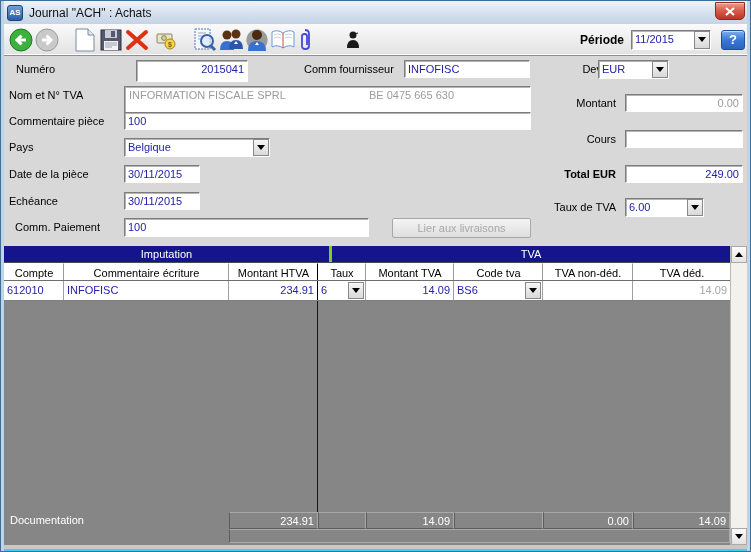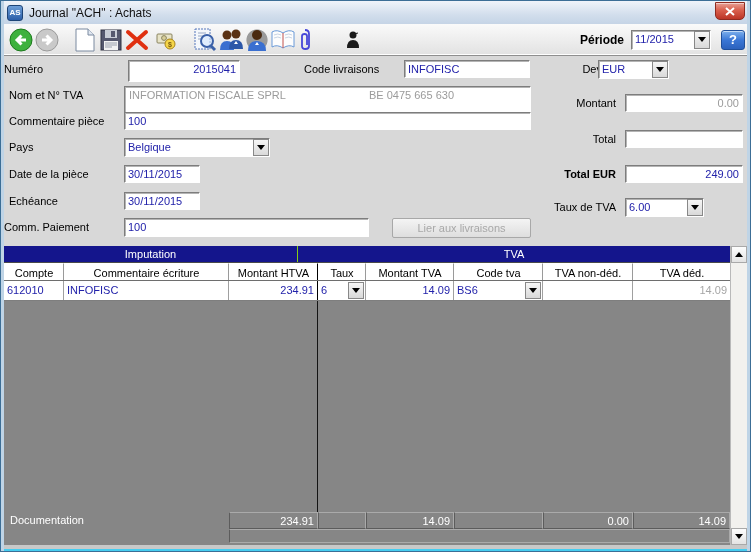--- a/index.html
+++ b/index.html
@@ -93,21 +93,21 @@
   .form-area { height:190px; flex:0 0 190px; background:#d8d8d8; position:relative; font-size:11px; }
   .lbl { position:absolute; color:#000; }
   .lbl.rt { text-align:right; }
   .lbl.bold { font-weight:bold; }
 
   
   .table-area { flex:1 1 auto; display:flex; }
   .tbl-main { flex:1 1 auto; display:flex; flex-direction:column; width:728px; }
   .grp-row { height:17px; flex:0 0 17px; display:flex; background:#14158c; border-bottom:1px solid #4a4a4a; }
   .grp-cell { color:#fff; font-size:11px; text-align:center; padding-top:2px; }
-  .grp-imputation { width:294px; border-right:1px solid #84cc16;text-align:center; }
+  .grp-imputation { width:328px; border-right:3px solid #84cc16;text-align:center; }
   .grp-tva { flex:1; }
   .hdr-row { height:18px; flex:0 0 18px; display:flex; background:#ffffff; border-bottom:1px solid #6e6e6e; }
   .hdr-cell {
     font-size:11px; color:#000; text-align:center; padding-top:3px;
     border-right:1px solid #9a9a9a; border-top:1px solid #fff; border-left:1px solid #fff;
     overflow:hidden; white-space:nowrap;
   }
   .data-row { height:20px; flex:0 0 20px; display:flex; background:#fff; border-bottom:1px solid #7e7e7e; }
   .data-cell {
     font-size:11px; color:#2222aa; padding:3px 3px 0 3px;
@@ -258,30 +258,30 @@
         <span class="dd-btn">
             <span class="tri-down"></span>
           </span>
       </div>
       <div class="help-btn">?</div>
     </div>
   </div>
 
   <div class="form-area">
 
-    <span class="lbl" style="left:0;top:7px">Numéro</span>
+    <span class="lbl" style="left:12px;top:7px">Numéro</span>
     <span class="lbl" style="left:5px;top:33px">Nom et N° TVA</span>
     <span class="lbl" style="left:5px;top:59px">Commentaire pièce</span>
     <span class="lbl" style="left:5px;top:85px">Pays</span>
     <span class="lbl" style="left:5px;top:112px">Date de la pièce</span>
     <span class="lbl" style="left:5px;top:139px">Echéance</span>
-    <span class="lbl" style="left:0;top:165px">Comm. Paiement</span>
-
-    <div class="field right abs" style="left:124px;top:4px;width:112px;height:22px">2015041</div>
-    <span class="lbl" style="left:300px;top:7px">Code livraisons</span>
+    <span class="lbl" style="left:11px;top:165px">Comm. Paiement</span>
+
+    <div class="field right abs" style="left:132px;top:4px;width:112px;height:22px">2015041</div>
+    <span class="lbl" style="left:300px;top:7px">Comm fournisseur</span>
     <div class="field abs" style="left:400px;top:4px;width:126px;height:18px">INFOFISC</div>
 
     <div class="field disabled abs" style="left:120px;top:30px;width:407px;height:27px">
       <span style="position:absolute;left:4px;top:2px">INFORMATION FISCALE SPRL</span>
       <span style="position:absolute;left:244px;top:2px">BE 0475 665 630</span>
     </div>
 
     <div class="field abs" style="left:120px;top:56px;width:407px;height:18px">100</div>
 
     <div class="dd abs" style="left:120px;top:82px;width:146px;height:19px">
@@ -301,21 +301,21 @@
     <div class="dd abs" style="left:594px;top:4px;width:71px;height:19px">
       <span class="dd-val">EUR</span>
       <span class="dd-btn">
           <span class="tri-down"></span>
         </span>
     </div>
 
     <span class="lbl rt" style="left:487px;top:41px;width:125px">Montant</span>
     <div class="field right disabled abs" style="left:621px;top:38px;width:118px;height:18px">0.00</div>
 
-    <span class="lbl rt" style="left:487px;top:77px;width:125px">Total</span>
+    <span class="lbl rt" style="left:487px;top:77px;width:125px">Cours</span>
     <div class="field abs" style="left:621px;top:74px;width:118px;height:18px"></div>
 
     <span class="lbl rt bold" style="left:487px;top:112px;width:125px">Total EUR</span>
     <div class="field right abs" style="left:621px;top:109px;width:118px;height:18px">249.00</div>
 
     <span class="lbl rt" style="left:487px;top:145px;width:125px">Taux de TVA</span>
     <div class="dd abs" style="left:621px;top:142px;width:79px;height:19px">
       <span class="dd-val">6.00</span>
       <span class="dd-btn">
           <span class="tri-down"></span>

